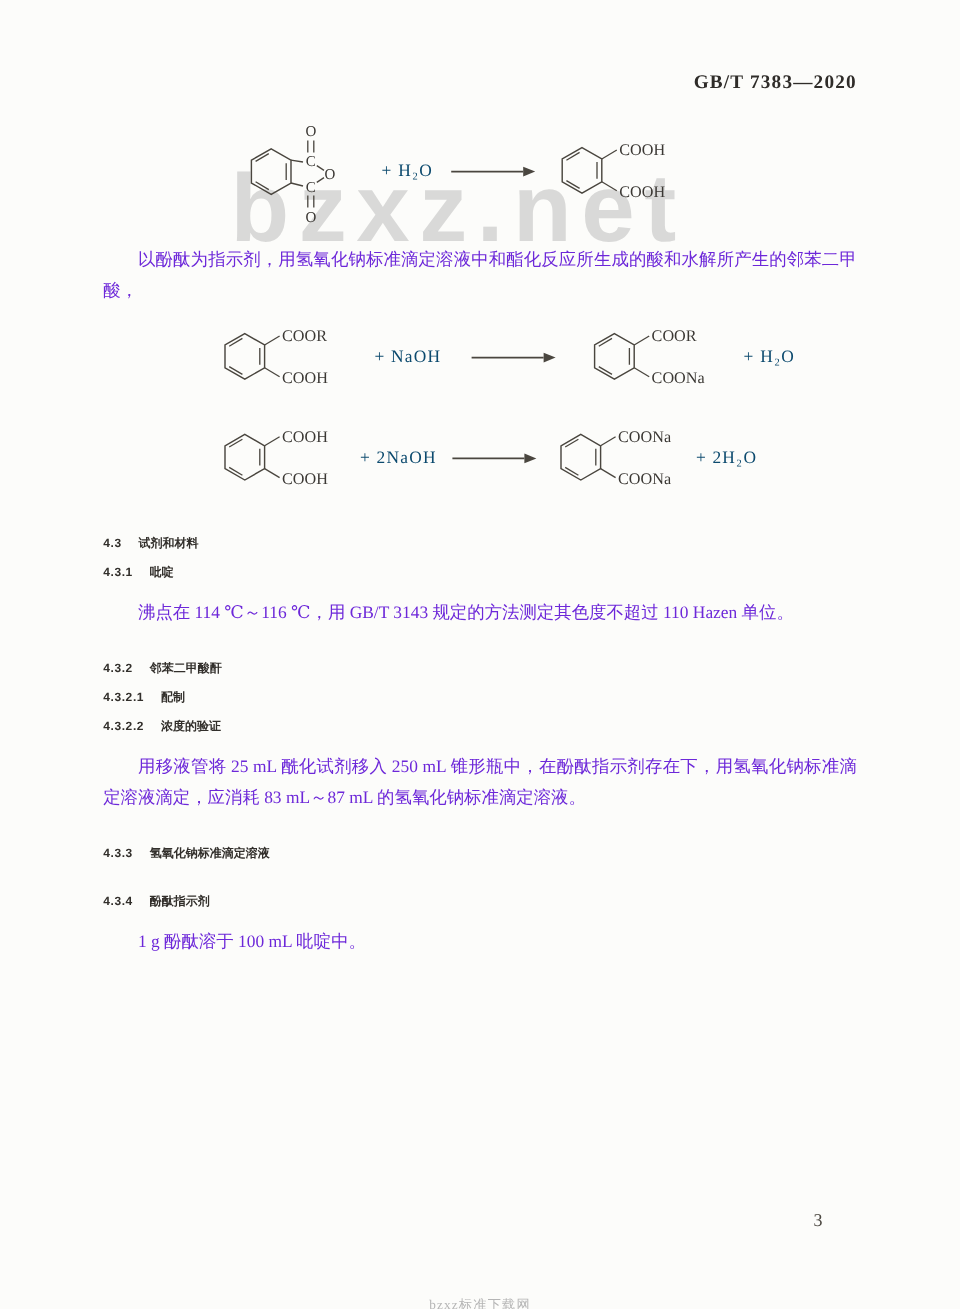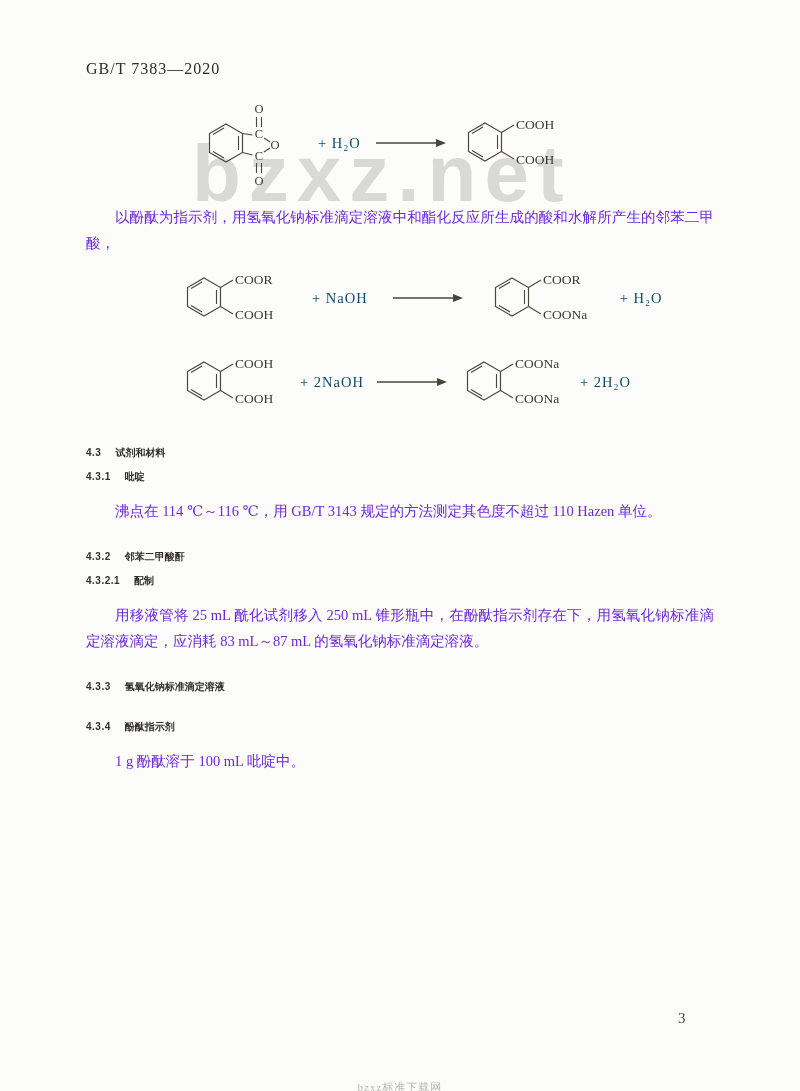--- a/index.html
+++ b/index.html
@@ -7,22 +7,22 @@
     position:relative;
     width:800px;height:1091px;
     margin:0 auto;
     background:#fcfcfa;
     overflow:hidden;
     font-family:"Liberation Serif","DejaVu Serif",serif;
     color:#3b3834;
   }
   .content{position:relative;z-index:2;padding:60px 86px 0 86px;}
   .doc-number{
-    text-align:left;
-    font-weight:normal;
+    text-align:right;
+    font-weight:bold;
     font-size:16px;
     letter-spacing:1px;
     color:#2f2c29;
   }
   
   .watermark{
     position:absolute;z-index:1;
     left:192px;top:128px;
     font-family:"Liberation Sans","DejaVu Sans",sans-serif;
     font-weight:bold;
@@ -199,20 +199,23 @@
     <p class="para">沸点在 114 ℃～116 ℃，用 GB/T 3143 规定的方法测定其色度不超过 110 Hazen 单位。</p>
 
     <div class="section-heading">
       <span class="num">4.3.2</span><span>邻苯二甲酸酐</span>
     </div>
 
     <div class="section-heading tight">
       <span class="num">4.3.2.1</span><span>配制</span>
     </div>
 
+    <div class="section-heading tight">
+      <span class="num">4.3.2.2</span><span>浓度的验证</span>
+    </div>
     <p class="para">用移液管将 25 mL 酰化试剂移入 250 mL 锥形瓶中，在酚酞指示剂存在下，用氢氧化钠标准滴定溶液滴定，应消耗 83 mL～87 mL 的氢氧化钠标准滴定溶液。</p>
 
     <div class="section-heading">
       <span class="num">4.3.3</span><span>氢氧化钠标准滴定溶液</span>
     </div>
 
     <div class="section-heading">
       <span class="num">4.3.4</span><span>酚酞指示剂</span>
     </div>
     <p class="para">1 g 酚酞溶于 100 mL 吡啶中。</p>

